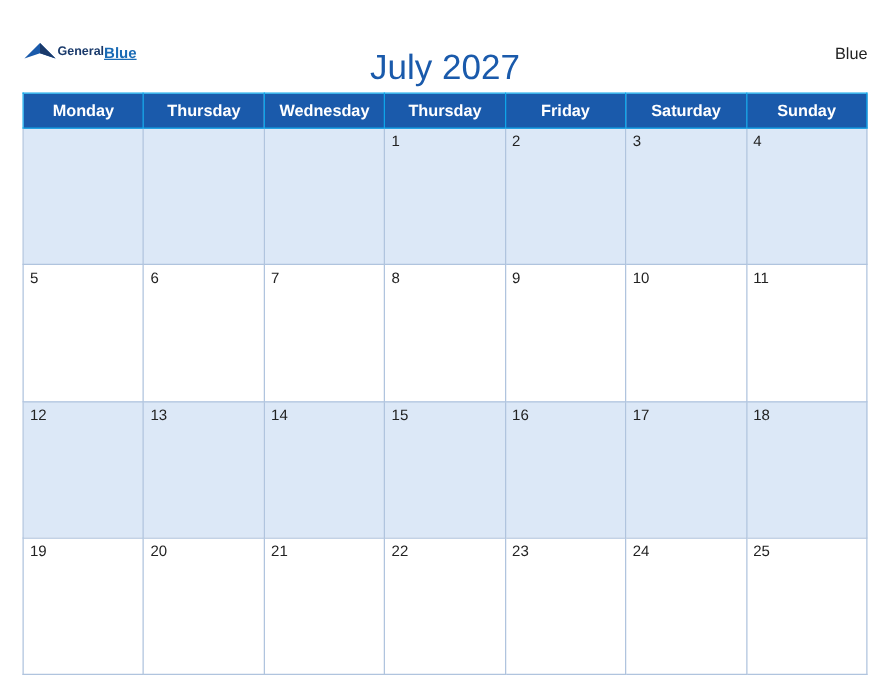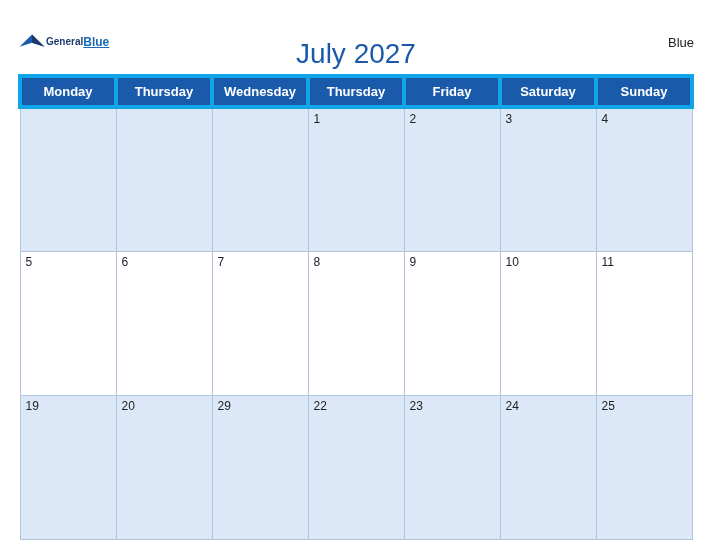--- a/index.html
+++ b/index.html
@@ -72,21 +72,21 @@
       flex: 1;
     }
 
     .calendar thead tr th {
       background-color: #1a5aab;
       color: #fff;
       font-size: 13px;
       font-weight: bold;
       padding: 6px 4px;
       text-align: center;
-      border: 4px solid #0ea5e9;
+      border: 1px solid #0ea5e9;
     }
 
     .calendar tbody tr {
       height: 72px;
     }
 
     .calendar tbody tr:nth-child(odd) td {
       background-color: #dce8f7;
     }
     .calendar tbody tr:nth-child(even) td {
@@ -150,22 +150,31 @@
       <tr>
         <td><span class="day-num">5</span></td>
         <td><span class="day-num">6</span></td>
         <td><span class="day-num">7</span></td>
         <td><span class="day-num">8</span></td>
         <td><span class="day-num">9</span></td>
         <td><span class="day-num">10</span></td>
         <td><span class="day-num">11</span></td>
       </tr>
       <tr>
+        <td><span class="day-num">12</span></td>
+        <td><span class="day-num">13</span></td>
+        <td><span class="day-num">14</span></td>
+        <td><span class="day-num">15</span></td>
+        <td><span class="day-num">16</span></td>
+        <td><span class="day-num">17</span></td>
+        <td><span class="day-num">18</span></td>
+      </tr>
+      <tr>
         <td><span class="day-num">19</span></td>
         <td><span class="day-num">20</span></td>
-        <td><span class="day-num">29</span></td>
+        <td><span class="day-num">21</span></td>
         <td><span class="day-num">22</span></td>
         <td><span class="day-num">23</span></td>
         <td><span class="day-num">24</span></td>
         <td><span class="day-num">25</span></td>
       </tr>
     </tbody>
 </table>
 
 </body></html>

